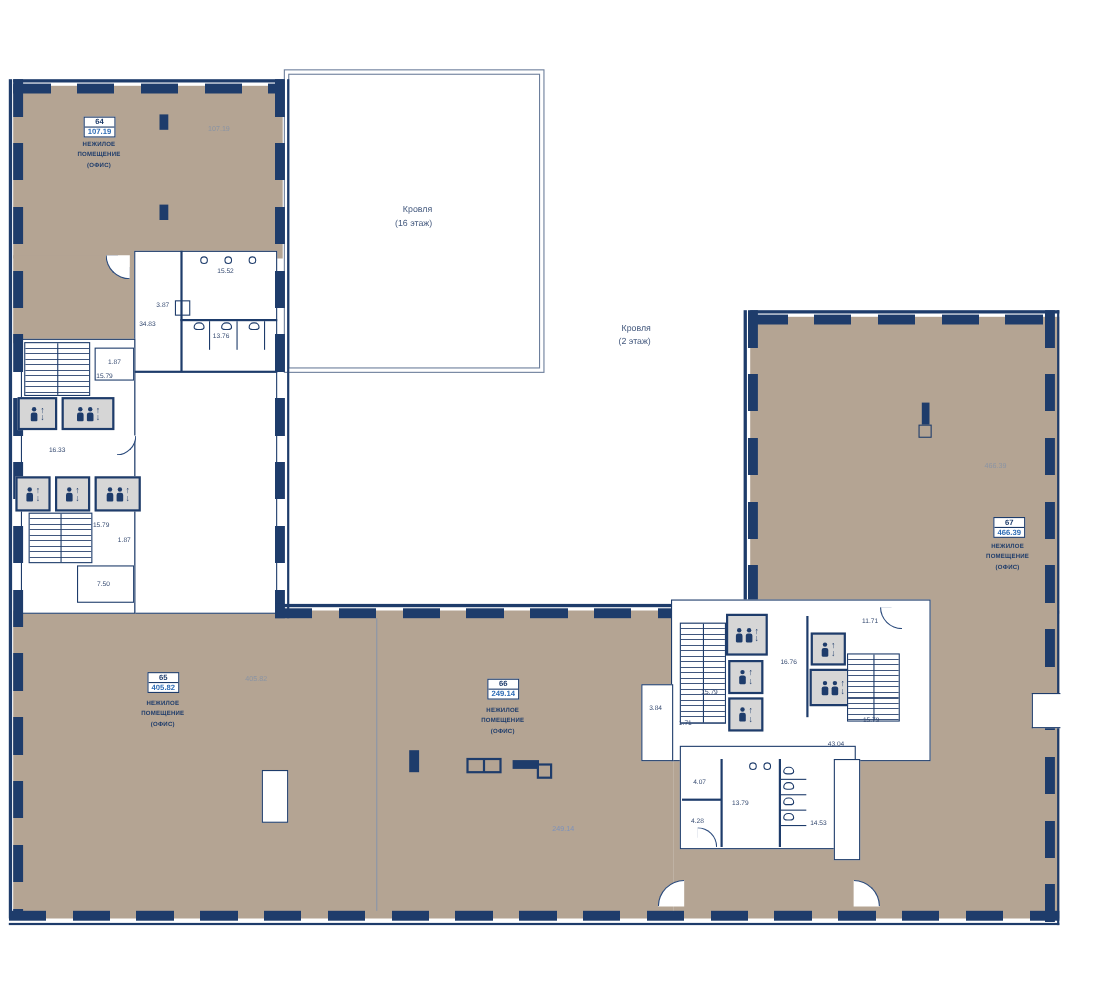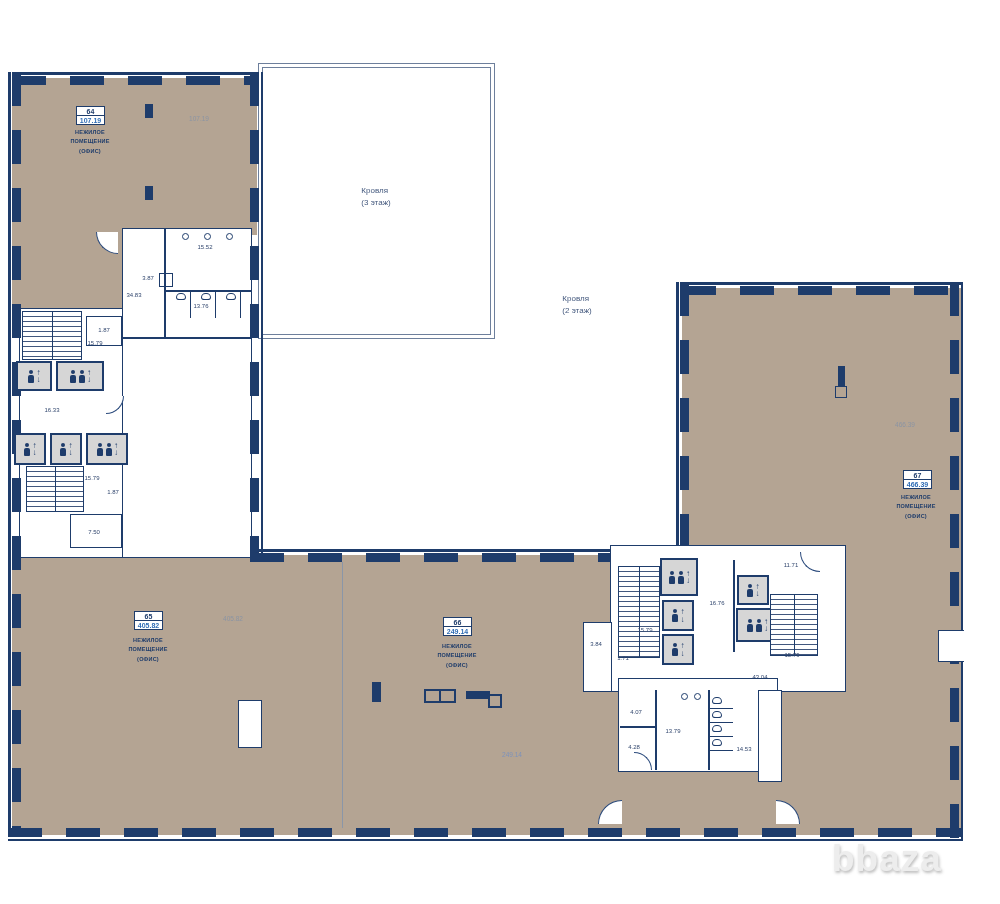--- a/index.html
+++ b/index.html
@@ -32,21 +32,21 @@
   .person:after{content:"";position:absolute;bottom:0;left:50%;transform:translateX(-50%);
     width:6px;height:8px;border-radius:2px 2px 1px 1px;background:#1e3c6b;}
   .arrows{display:flex;flex-direction:column;line-height:.9;font-size:8px;font-weight:bold;color:#1e3c6b;}
   .dim{position:absolute;transform:translate(-50%,-50%);font-size:6px;color:#33486f;white-space:nowrap;}
   .float-area{position:absolute;transform:translate(-50%,-50%);font-size:6.5px;color:#8b94a3;white-space:nowrap;}
   .badge{position:absolute;width:27px;background:#fff;border:1px solid #1e3c6b;text-align:center;}
   .badge .num{font-size:7px;font-weight:bold;color:#1e3c6b;border-bottom:1px solid #1e3c6b;padding:.5px 0;}
   .badge .ar{font-size:7px;font-weight:bold;color:#2e6cb5;padding:.5px 0;}
   .room-name{position:absolute;transform:translateX(-50%);text-align:center;font-size:5.5px;
     font-weight:bold;color:#1e3c6b;line-height:1.7;letter-spacing:.2px;white-space:nowrap;}
-  .roof-label{position:absolute;transform:translate(-50%,-50%);text-align:left;font-size:8px;
+  .roof-label{position:absolute;transform:translate(-50%,-50%);text-align:right;font-size:8px;
     color:#44597e;line-height:1.5;white-space:nowrap;}
   .sink{position:absolute;width:7px;height:7px;border:1px solid #1e3c6b;border-radius:50%;background:#fff;box-sizing:border-box;}
   .wc{position:absolute;width:10px;height:7px;border:1px solid #1e3c6b;background:#fff;
     border-radius:50% 50% 40% 40% / 70% 70% 40% 40%;box-sizing:border-box;}
   .arc{position:absolute;box-sizing:border-box;background:#fff;border:1.2px solid #2a4a7c;}
   .arc.bl{border-width:0 0 1.2px 1.2px;border-radius:0 0 0 100%;}
   .arc.br{border-width:0 1.2px 1.2px 0;border-radius:0 0 100% 0;}
   .arc.tl{border-width:1.2px 0 0 1.2px;border-radius:100% 0 0 0;}
   .arc.tr{border-width:1.2px 1.2px 0 0;border-radius:0 100% 0 0;}
   .roof-box{position:absolute;background:#fff;border:1px solid #6d7f9c;}
@@ -65,21 +65,21 @@
   <div class="beige" style="left:12px;top:232px;width:110px;height:80px;"></div>
   <div class="beige" style="left:12px;top:555px;width:600px;height:280px;"></div>
   <div class="beige" style="left:682px;top:288px;width:281px;height:270px;"></div>
   <div class="beige" style="left:612px;top:555px;width:351px;height:280px;"></div>
 
   <div class="roof-box" style="left:258px;top:63px;width:235px;height:274px;">
     <div class="inner"></div>
   </div>
   <div class="roof-label" style="left:376px;top:197px;">
     <div>Кровля</div>
-      <div>(3 этаж)</div>
+      <div>(16 этаж)</div>
   </div>
   <div class="roof-label" style="left:577px;top:305px;">
     <div>Кровля</div>
       <div>(2 этаж)</div>
   </div>
 
   <div class="room" style="left:122px;top:228px;width:130px;height:330px;"></div>
   <div class="room" style="left:19px;top:308px;width:104px;height:250px;"></div>
 
   <div class="wall-h edge-top" style="left:12px;top:72px;width:246px;">
@@ -302,14 +302,13 @@
     <div class="num">67</div>
     <div class="ar">466.39</div>
   </div>
   <div class="room-name" style="left:916px;top:493px;">
     <div>НЕЖИЛОЕ</div>
       <div>ПОМЕЩЕНИЕ</div>
       <div>(ОФИС)</div>
   </div>
   <div class="float-area" style="left:905px;top:424px;">466.39</div>
 
-  <div id="watermark">bbaza</div>
 </div>
 
 </body></html>

